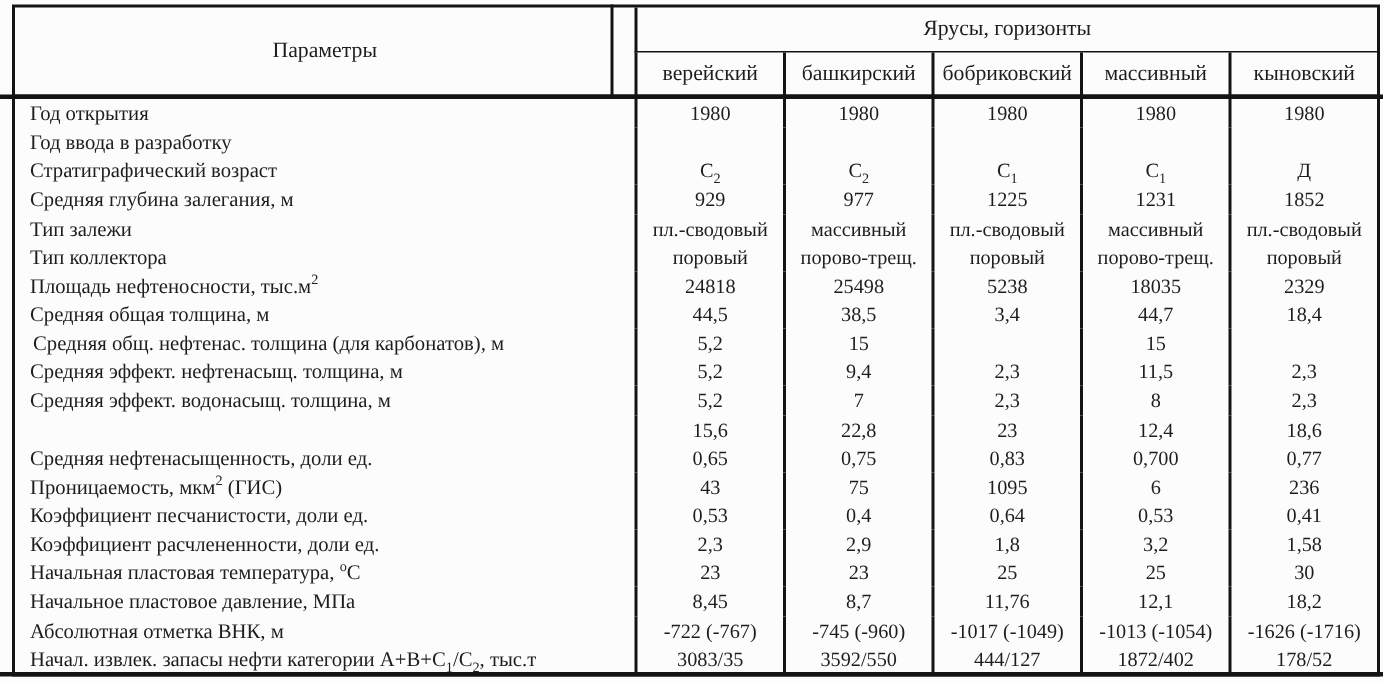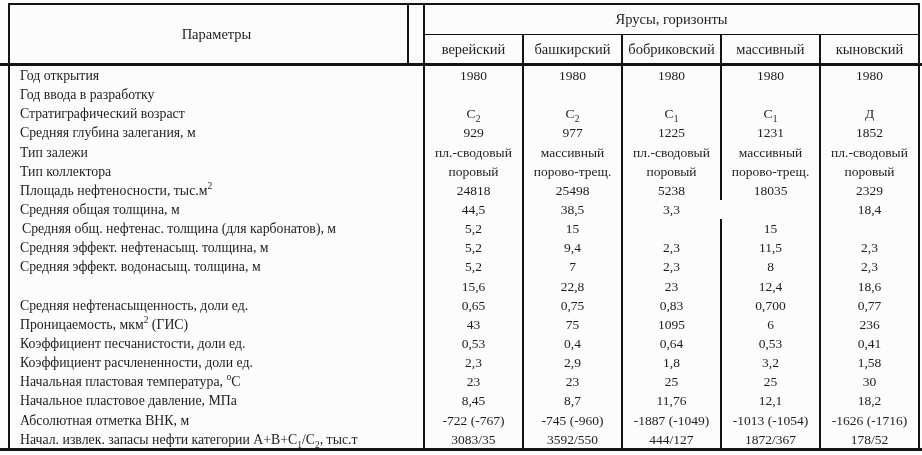--- a/index.html
+++ b/index.html
@@ -114,21 +114,22 @@
       <div class="cell v-cell" style="grid-area: 8 / 6;">поровый</div>
       <div class="cell p-cell" style="grid-area: 9 / 1;">Площадь нефтеносности, тыс.м<sup>2</sup></div>
       <div class="cell v-cell" style="grid-area: 9 / 2;">24818</div>
       <div class="cell v-cell" style="grid-area: 9 / 3; font-family: Liberation Serif, serif;">25498</div>
       <div class="cell v-cell" style="grid-area: 9 / 4;">5238</div>
       <div class="cell v-cell" style="grid-area: 9 / 5;">18035</div>
       <div class="cell v-cell" style="grid-area: 9 / 6;">2329</div>
       <div class="cell p-cell" style="grid-area: 10 / 1;">Средняя общая толщина, м</div>
       <div class="cell v-cell" style="grid-area: 10 / 2;">44,5</div>
       <div class="cell v-cell" style="grid-area: 10 / 3;">38,5</div>
-      <div class="cell v-cell" style="grid-area: 10 / 4;">3,3</div>
+      <div class="cell v-cell" style="grid-area: 10 / 4;">3,4</div>
+      <div class="cell v-cell" style="grid-area: 10 / 5;">44,7</div>
       <div class="cell v-cell" style="grid-area: 10 / 6;">18,4</div>
       <div class="cell p-cell" style="grid-area: 11 / 1; padding-left: 12px;">Средняя  общ. нефтенас. толщина (для карбонатов), м</div>
       <div class="cell v-cell" style="grid-area: 11 / 2;">5,2</div>
       <div class="cell v-cell" style="grid-area: 11 / 3;">15</div>
       <div class="cell v-cell" style="grid-area: 11 / 4;"></div>
       <div class="cell v-cell" style="grid-area: 11 / 5;">15</div>
       <div class="cell v-cell" style="grid-area: 11 / 6;"></div>
       <div class="cell p-cell" style="grid-area: 12 / 1;">Средняя эффект. нефтенасыщ. толщина, м</div>
       <div class="cell v-cell" style="grid-area: 12 / 2;">5,2</div>
       <div class="cell v-cell" style="grid-area: 12 / 3;">9,4</div>
@@ -178,26 +179,26 @@
       <div class="cell v-cell" style="grid-area: 19 / 6;">30</div>
       <div class="cell p-cell" style="grid-area: 20 / 1;">Начальное пластовое давление, МПа</div>
       <div class="cell v-cell" style="grid-area: 20 / 2;">8,45</div>
       <div class="cell v-cell" style="grid-area: 20 / 3;">8,7</div>
       <div class="cell v-cell" style="grid-area: 20 / 4;">11,76</div>
       <div class="cell v-cell" style="grid-area: 20 / 5;">12,1</div>
       <div class="cell v-cell" style="grid-area: 20 / 6;">18,2</div>
       <div class="cell p-cell" style="grid-area: 21 / 1;">Абсолютная отметка ВНК, м</div>
       <div class="cell v-cell" style="grid-area: 21 / 2;">-722 (-767)</div>
       <div class="cell v-cell" style="grid-area: 21 / 3;">-745 (-960)</div>
-      <div class="cell v-cell" style="grid-area: 21 / 4;">-1887 (-1049)</div>
+      <div class="cell v-cell" style="grid-area: 21 / 4;">-1017 (-1049)</div>
       <div class="cell v-cell" style="grid-area: 21 / 5;">-1013 (-1054)</div>
       <div class="cell v-cell" style="grid-area: 21 / 6;">-1626 (-1716)</div>
       <div class="cell p-cell" style="grid-area: 22 / 1;">Начал. извлек. запасы нефти категории А+В+С<sub>1</sub>/С<sub>2</sub>, тыс.т</div>
       <div class="cell v-cell" style="grid-area: 22 / 2;">3083/35</div>
       <div class="cell v-cell" style="grid-area: 22 / 3;">3592/550</div>
       <div class="cell v-cell" style="grid-area: 22 / 4;">444/127</div>
-      <div class="cell v-cell" style="grid-area: 22 / 5;">1872/367</div>
+      <div class="cell v-cell" style="grid-area: 22 / 5;">1872/402</div>
       <div class="cell v-cell" style="grid-area: 22 / 6;">178/52</div>
     </div>
   <div class="hline hline-header"></div>
   <div class="hline hline-bottom"></div>
   <div class="vline-header"></div>
 </div>
 
 </body></html>

